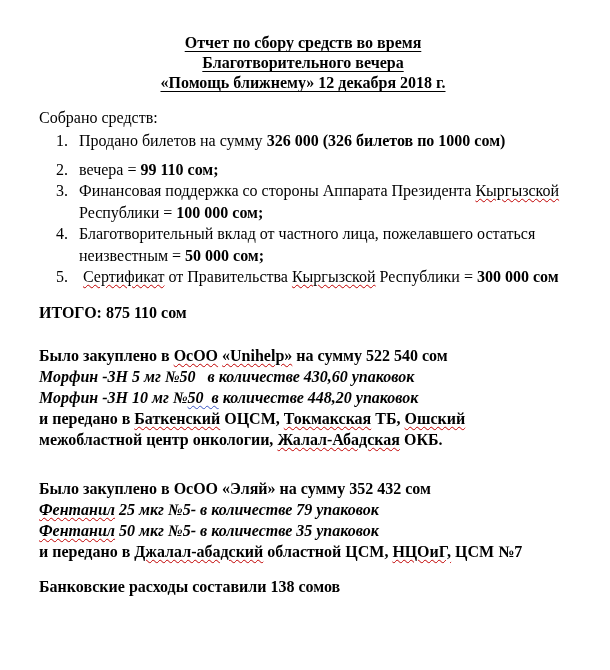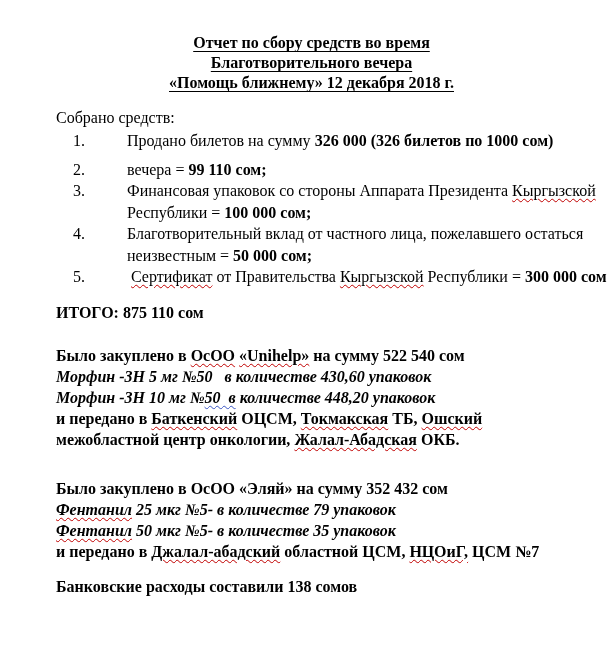--- a/index.html
+++ b/index.html
@@ -4,36 +4,36 @@
 <style>
   * { margin:0; padding:0; box-sizing:border-box; }
   html, body { width:610px; height:670px; }
   body {
     background:#ffffff;
     color:#000000;
     font-family:"Liberation Serif","DejaVu Serif",serif;
     font-size:16px;
     overflow:hidden;
   }
-  .doc { padding:33px 43px 0 56px; }
+  .doc { padding:33px 43px 0 39px; }
 
   .title { text-align:center; font-weight:bold; line-height:20px; }
   .title-line {
     text-decoration:underline;
     text-decoration-thickness:1px;
     text-underline-offset:3px;
   }
 
   .intro { margin-top:14px; line-height:21px; }
 
   .list { margin-top:2px; }
   .li { display:flex; line-height:21.5px; }
   .li.gap { margin-bottom:7px; }
   .num { flex:none; width:23px; margin-left:17px; }
-  .li-body { flex:1 1 auto; min-width:0;margin-left:31px; }
+  .li-body { flex:1 1 auto; min-width:0; }
 
   .line { display:block; white-space:pre; }
 
   .total { margin-top:14px; line-height:21px; font-weight:bold; }
 
   .para { line-height:21px; font-weight:bold; white-space:pre; }
   .p1h { margin-top:22px; }
   .p2h { margin-top:28px; }
   .bank { margin-top:14px; }
 
@@ -88,21 +88,21 @@
     <div class="li">
       <span class="num">2.</span>
       <span class="li-body">
         <span class="line"><span>вечера = </span><span class="b">99 110 сом;</span></span>
       </span>
     </div>
 
     <div class="li">
       <span class="num">3.</span>
       <span class="li-body">
-        <span class="line"><span>Финансовая упаковок со стороны Аппарата Президента </span><span class="wavy-red">Кыргызской</span></span>
+        <span class="line"><span>Финансовая поддержка со стороны Аппарата Президента </span><span class="wavy-red">Кыргызской</span></span>
         <span class="line"><span>Республики = </span><span class="b">100 000 сом;</span></span>
       </span>
     </div>
 
     <div class="li">
       <span class="num">4.</span>
       <span class="li-body">
         <span class="line"><span>Благотворительный вклад от частного лица, пожелавшего остаться</span></span>
         <span class="line"><span>неизвестным = </span><span class="b">50 000 сом;</span></span>
       </span>

